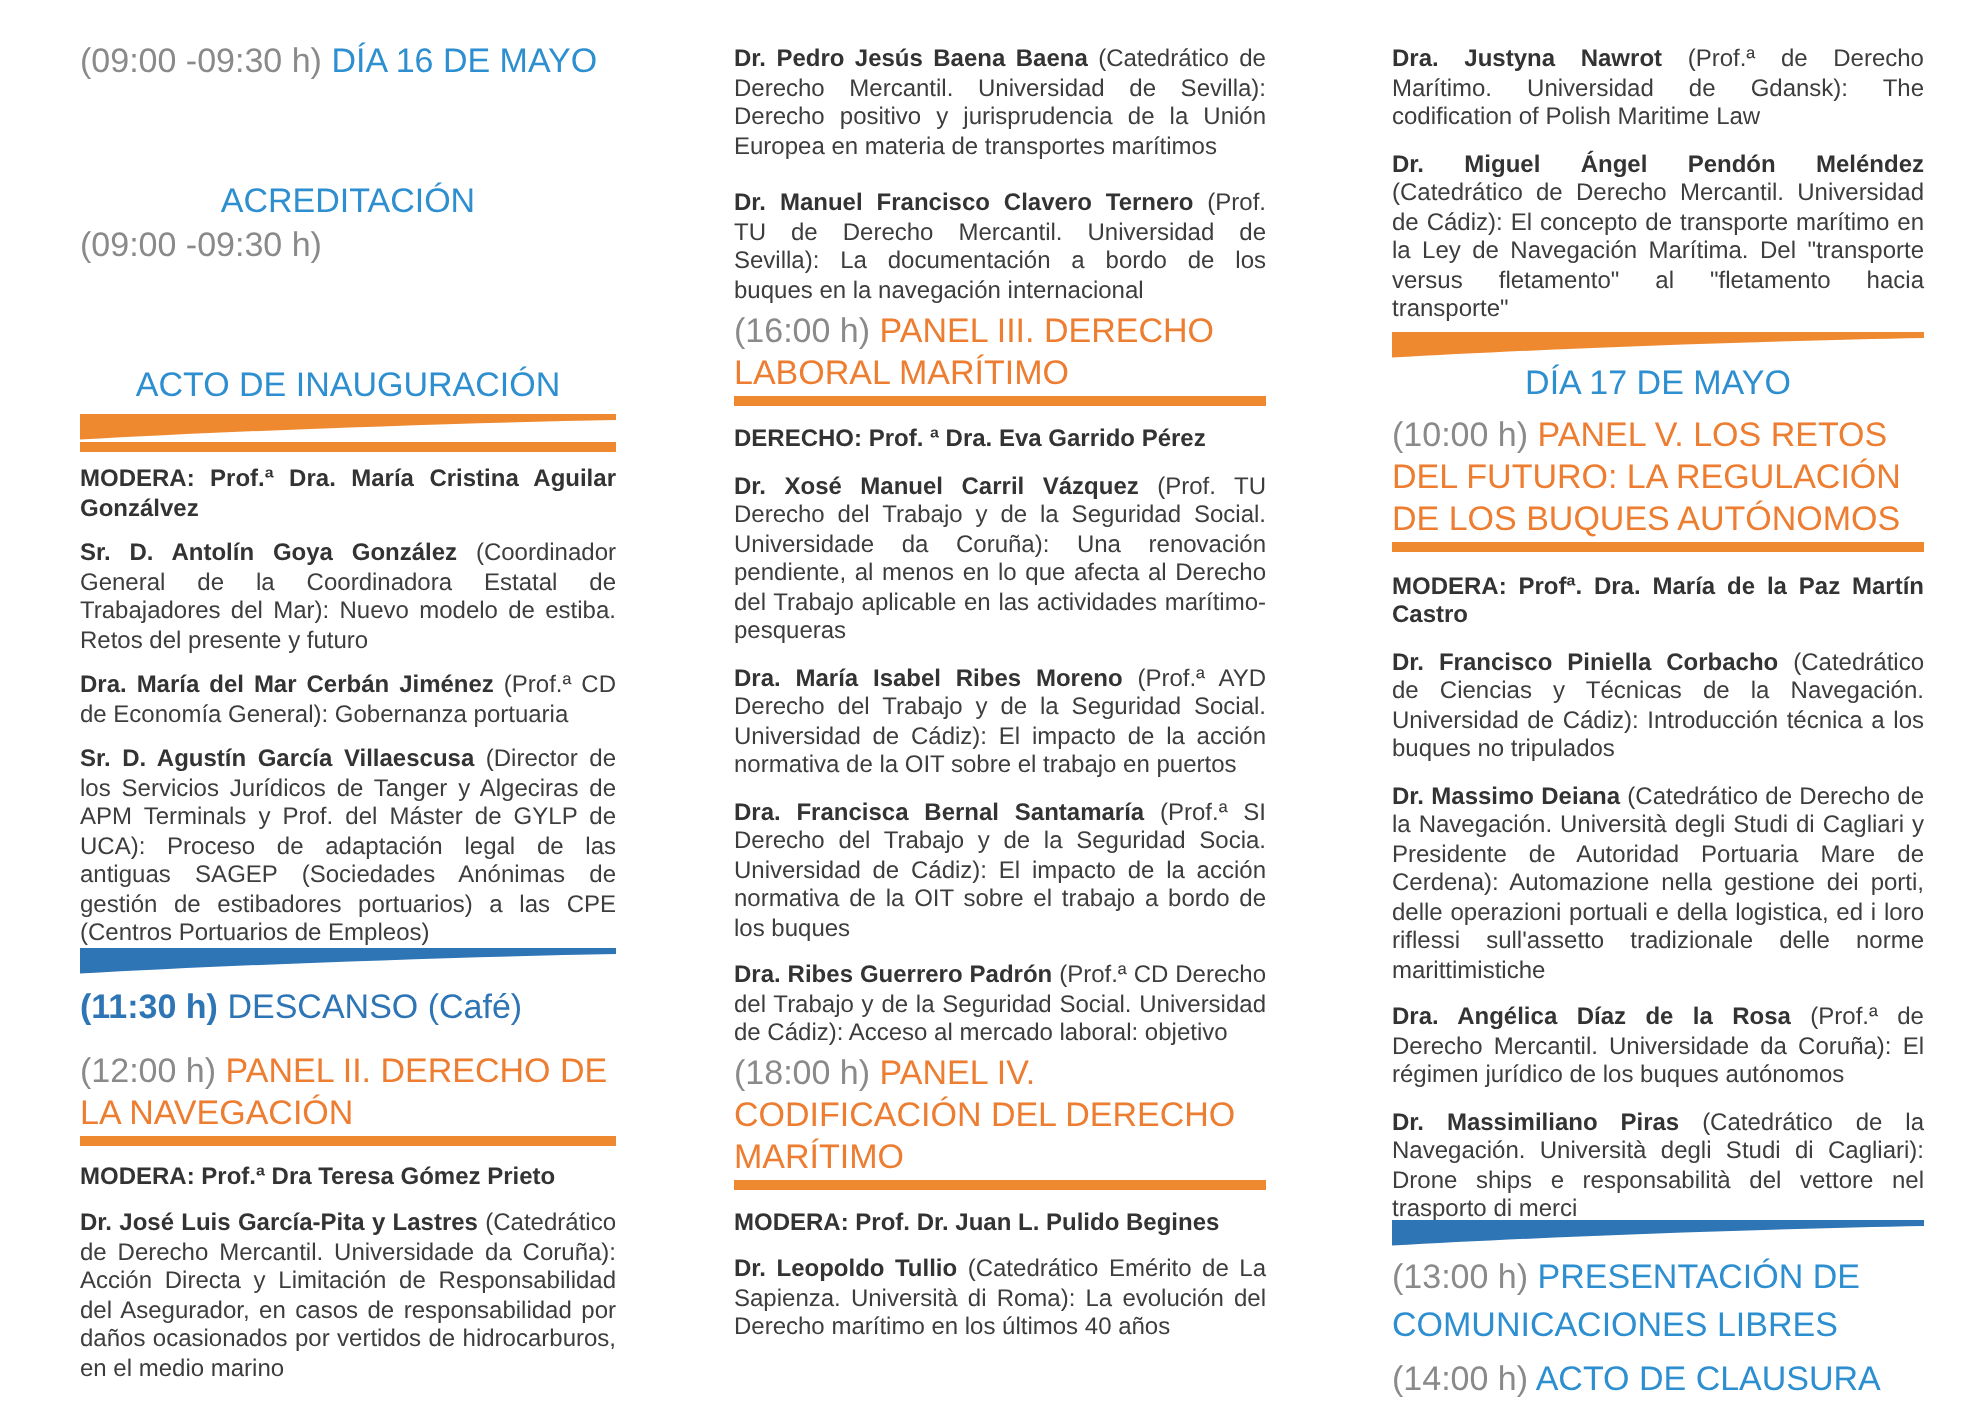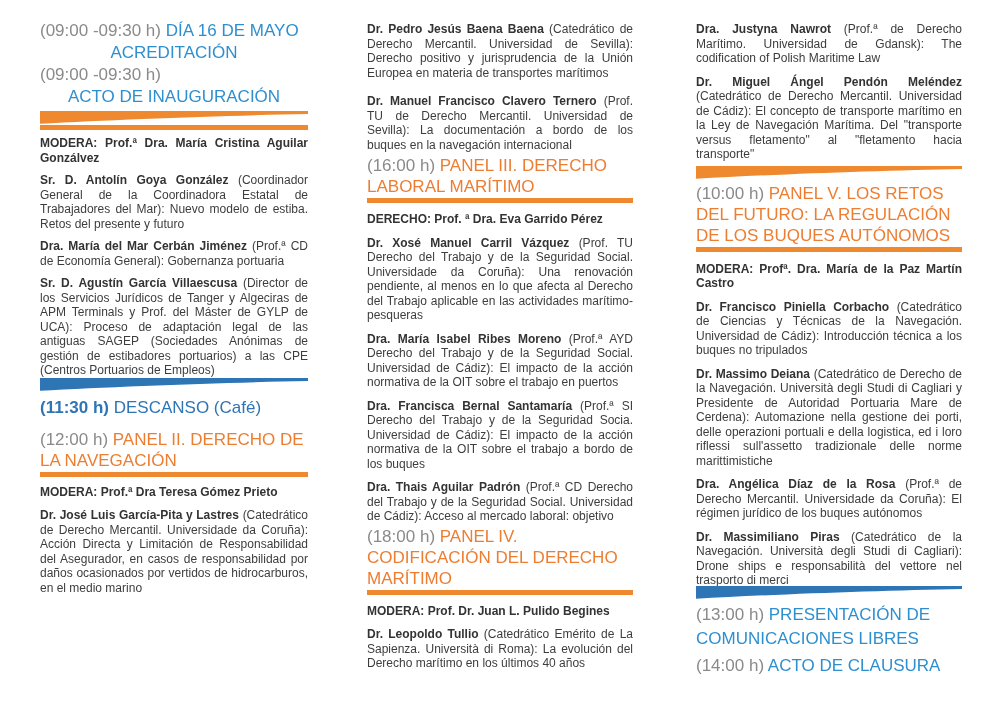--- a/index.html
+++ b/index.html
@@ -23,21 +23,21 @@
     color: #3d3d3d;
     text-align: justify;
   }
   .body b { font-weight: bold; color: #333333; }
   .heading { font-size: 17px; line-height: 22px; }
   .panel   { font-size: 17px; line-height: 21px; text-align: left; }
   .closing { font-size: 17px; line-height: 24px; text-align: left; }
   .time    { color: #8a8a8a; }
   .blue    { color: #2e8fd0; }
   .orange  { color: #ed7d31; }
-  .center  { text-align: center; }
+  .center  { text-align: center; margin-top: 48px; }
   .break-line { font-size: 17px; line-height: 22px; color: #2e75b6; }
   .break-line b { font-weight: bold; }
   .rule { height: 5px; background: #ee8930; }
   .swoosh { display: block; width: 100%; height: 13px; }
 </style>
 </head>
 <body>
 
 <div class="page">
 
@@ -76,37 +76,38 @@
     <p class="body" style="margin-top:22px"><b>Dr. Pedro Jesús Baena Baena</b> <span>(Catedrático de Derecho Mercantil. Universidad de Sevilla): Derecho positivo y jurisprudencia de la Unión Europea en materia de transportes marítimos</span></p>
     <p class="body" style="margin-top:14px"><b>Dr. Manuel Francisco Clavero Ternero</b> <span>(Prof. TU de Derecho Mercantil. Universidad de Sevilla): La documentación a bordo de los buques en la navegación internacional</span></p>
 
     <p class="panel" style="margin-top:3px"><span class="time">(16:00 h)</span> <span class="orange">PANEL III. DERECHO LABORAL MARÍTIMO</span></p>
     <div class="rule" style="margin-top:1px"></div>
 
     <p class="body" style="margin-top:9px"><b>DERECHO: Prof. ª Dra. Eva Garrido Pérez</b></p>
     <p class="body" style="margin-top:9px"><b>Dr. Xosé Manuel Carril Vázquez</b> <span>(Prof. TU Derecho del Trabajo y de la Seguridad Social. Universidade da Coruña): Una renovación pendiente, al menos en lo que afecta al Derecho del Trabajo aplicable en las actividades marítimo-pesqueras</span></p>
     <p class="body" style="margin-top:9px"><b>Dra. María Isabel Ribes Moreno</b> <span>(Prof.ª AYD Derecho del Trabajo y de la Seguridad Social. Universidad de Cádiz): El impacto de la acción normativa de la OIT sobre el trabajo en puertos</span></p>
     <p class="body" style="margin-top:9px"><b>Dra. Francisca Bernal Santamaría</b> <span>(Prof.ª SI Derecho del Trabajo y de la Seguridad Socia. Universidad de Cádiz): El impacto de la acción normativa de la OIT sobre el trabajo a bordo de los buques</span></p>
-    <p class="body" style="margin-top:9px"><b>Dra. Thais Aguilar Padrón</b> <span>(Prof.ª CD Derecho del Trabajo y de la Seguridad Social. Universidad de Cádiz): Acceso al mercado laboral: objetivo</span></p>
+    <p class="body" style="margin-top:9px"><b>Dra. Ribes Guerrero Padrón</b> <span>(Prof.ª CD Derecho del Trabajo y de la Seguridad Social. Universidad de Cádiz): Acceso al mercado laboral: objetivo</span></p>
 
     <p class="panel" style="margin-top:2px"><span class="time">(18:00 h)</span> <span class="orange">PANEL IV. CODIFICACIÓN DEL DERECHO MARÍTIMO</span></p>
     <div class="rule" style="margin-top:1px"></div>
 
     <p class="body" style="margin-top:9px"><b>MODERA: Prof. Dr. Juan L. Pulido Begines</b></p>
     <p class="body" style="margin-top:9px"><b>Dr. Leopoldo Tullio</b> <span>(Catedrático Emérito de La Sapienza. Università di Roma): La evolución del Derecho marítimo en los últimos 40 años</span></p>
   </div>
 
   <div class="col" id="col3">
     <p class="body" style="margin-top:22px"><b>Dra. Justyna Nawrot</b> <span>(Prof.ª de Derecho Marítimo. Universidad de Gdansk): The codification of Polish Maritime Law</span></p>
     <p class="body" style="margin-top:9px"><b>Dr. Miguel Ángel Pendón Meléndez</b> <span>(Catedrático de Derecho Mercantil. Universidad de Cádiz): El concepto de transporte marítimo en la Ley de Navegación Marítima. Del "transporte versus fletamento" al "fletamento hacia transporte"</span></p>
 
     <svg class="swoosh" style="margin-top:4px" viewBox="0 0 268 13" preserveAspectRatio="none">
         <path d="M0 0 L268 0 L268 3 C 185 4.5, 75 8.5, 0 12.8 Z" fill="#ee8930"></path>
       </svg>
 
+    <p class="heading center blue" style="margin-top:2px">DÍA 17 DE MAYO</p>
 
     <p class="panel" style="margin-top:4px"><span class="time">(10:00 h)</span> <span class="orange">PANEL V. LOS RETOS DEL FUTURO: LA REGULACIÓN DE LOS BUQUES AUTÓNOMOS</span></p>
     <div class="rule" style="margin-top:1px"></div>
 
     <p class="body" style="margin-top:10px"><b>MODERA: Profª. Dra. María de la Paz Martín Castro</b></p>
     <p class="body" style="margin-top:9px"><b>Dr. Francisco Piniella Corbacho</b> <span>(Catedrático de Ciencias y Técnicas de la Navegación. Universidad de Cádiz): Introducción técnica a los buques no tripulados</span></p>
     <p class="body" style="margin-top:9px"><b>Dr. Massimo Deiana</b> <span>(Catedrático de Derecho de la Navegación. Università degli Studi di Cagliari y Presidente de Autoridad Portuaria Mare de Cerdena): Automazione nella gestione dei porti, delle operazioni portuali e della logistica, ed i loro riflessi sull'assetto tradizionale delle norme marittimistiche</span></p>
     <p class="body" style="margin-top:9px"><b>Dra. Angélica Díaz de la Rosa</b> <span>(Prof.ª de Derecho Mercantil. Universidade da Coruña): El régimen jurídico de los buques autónomos</span></p>
     <p class="body" style="margin-top:9px"><b>Dr. Massimiliano Piras</b> <span>(Catedrático de la Navegación. Università degli Studi di Cagliari): Drone ships e responsabilità del vettore nel trasporto di merci</span></p>
 

